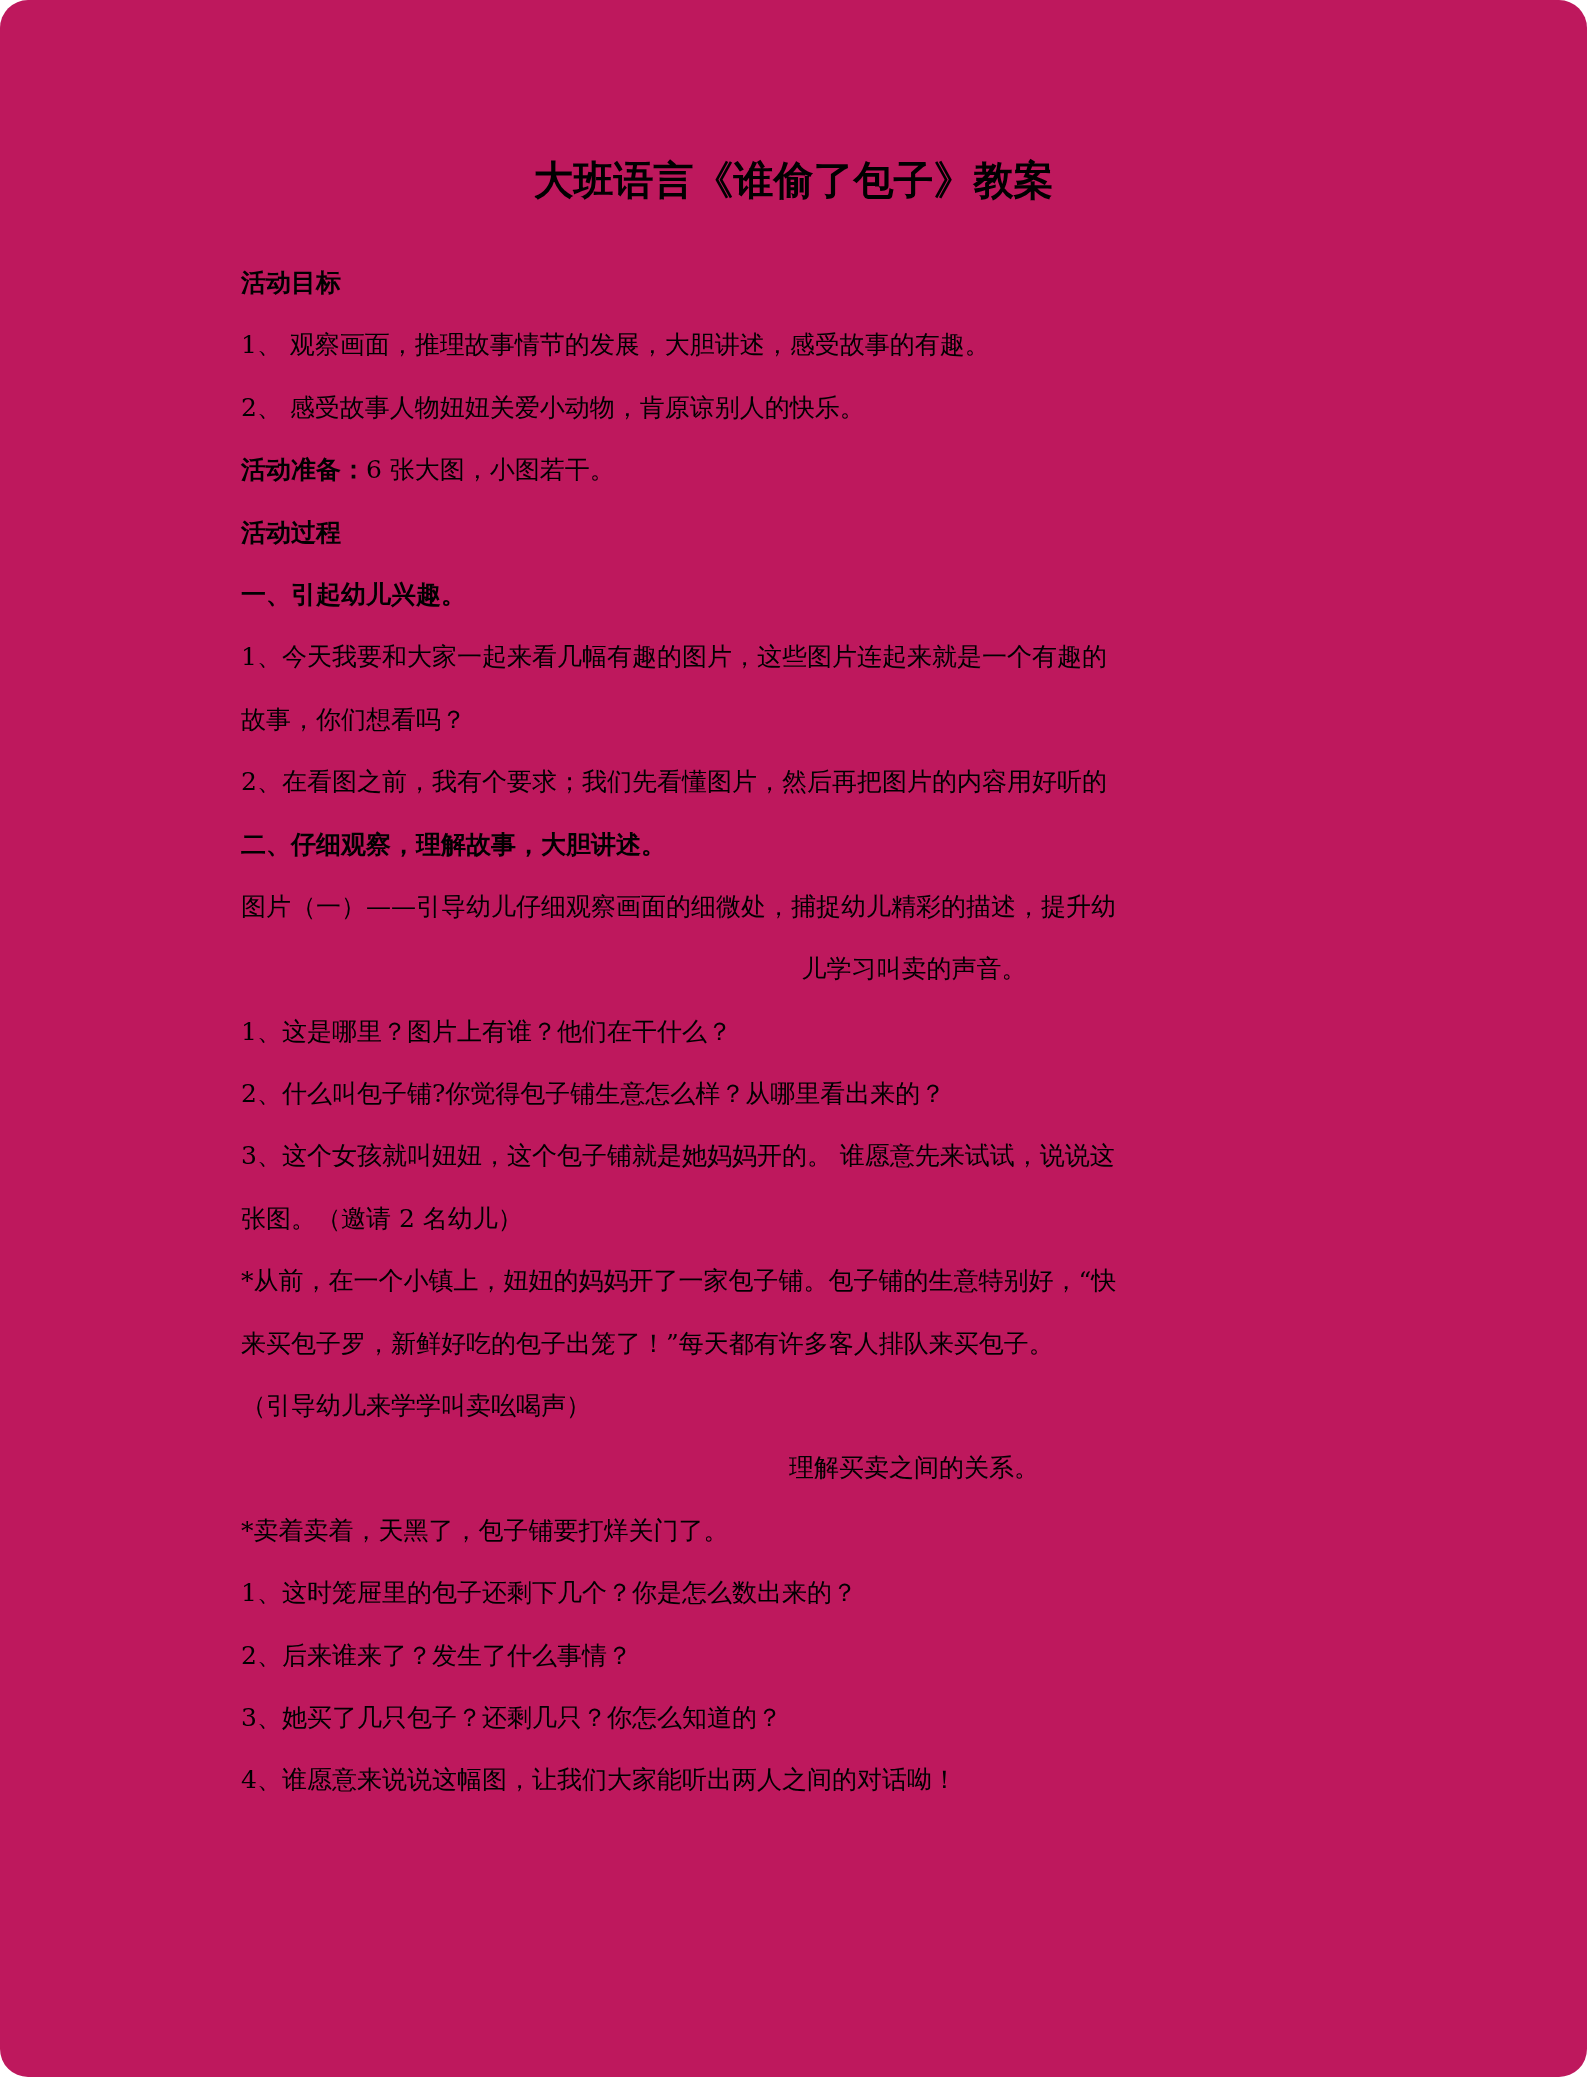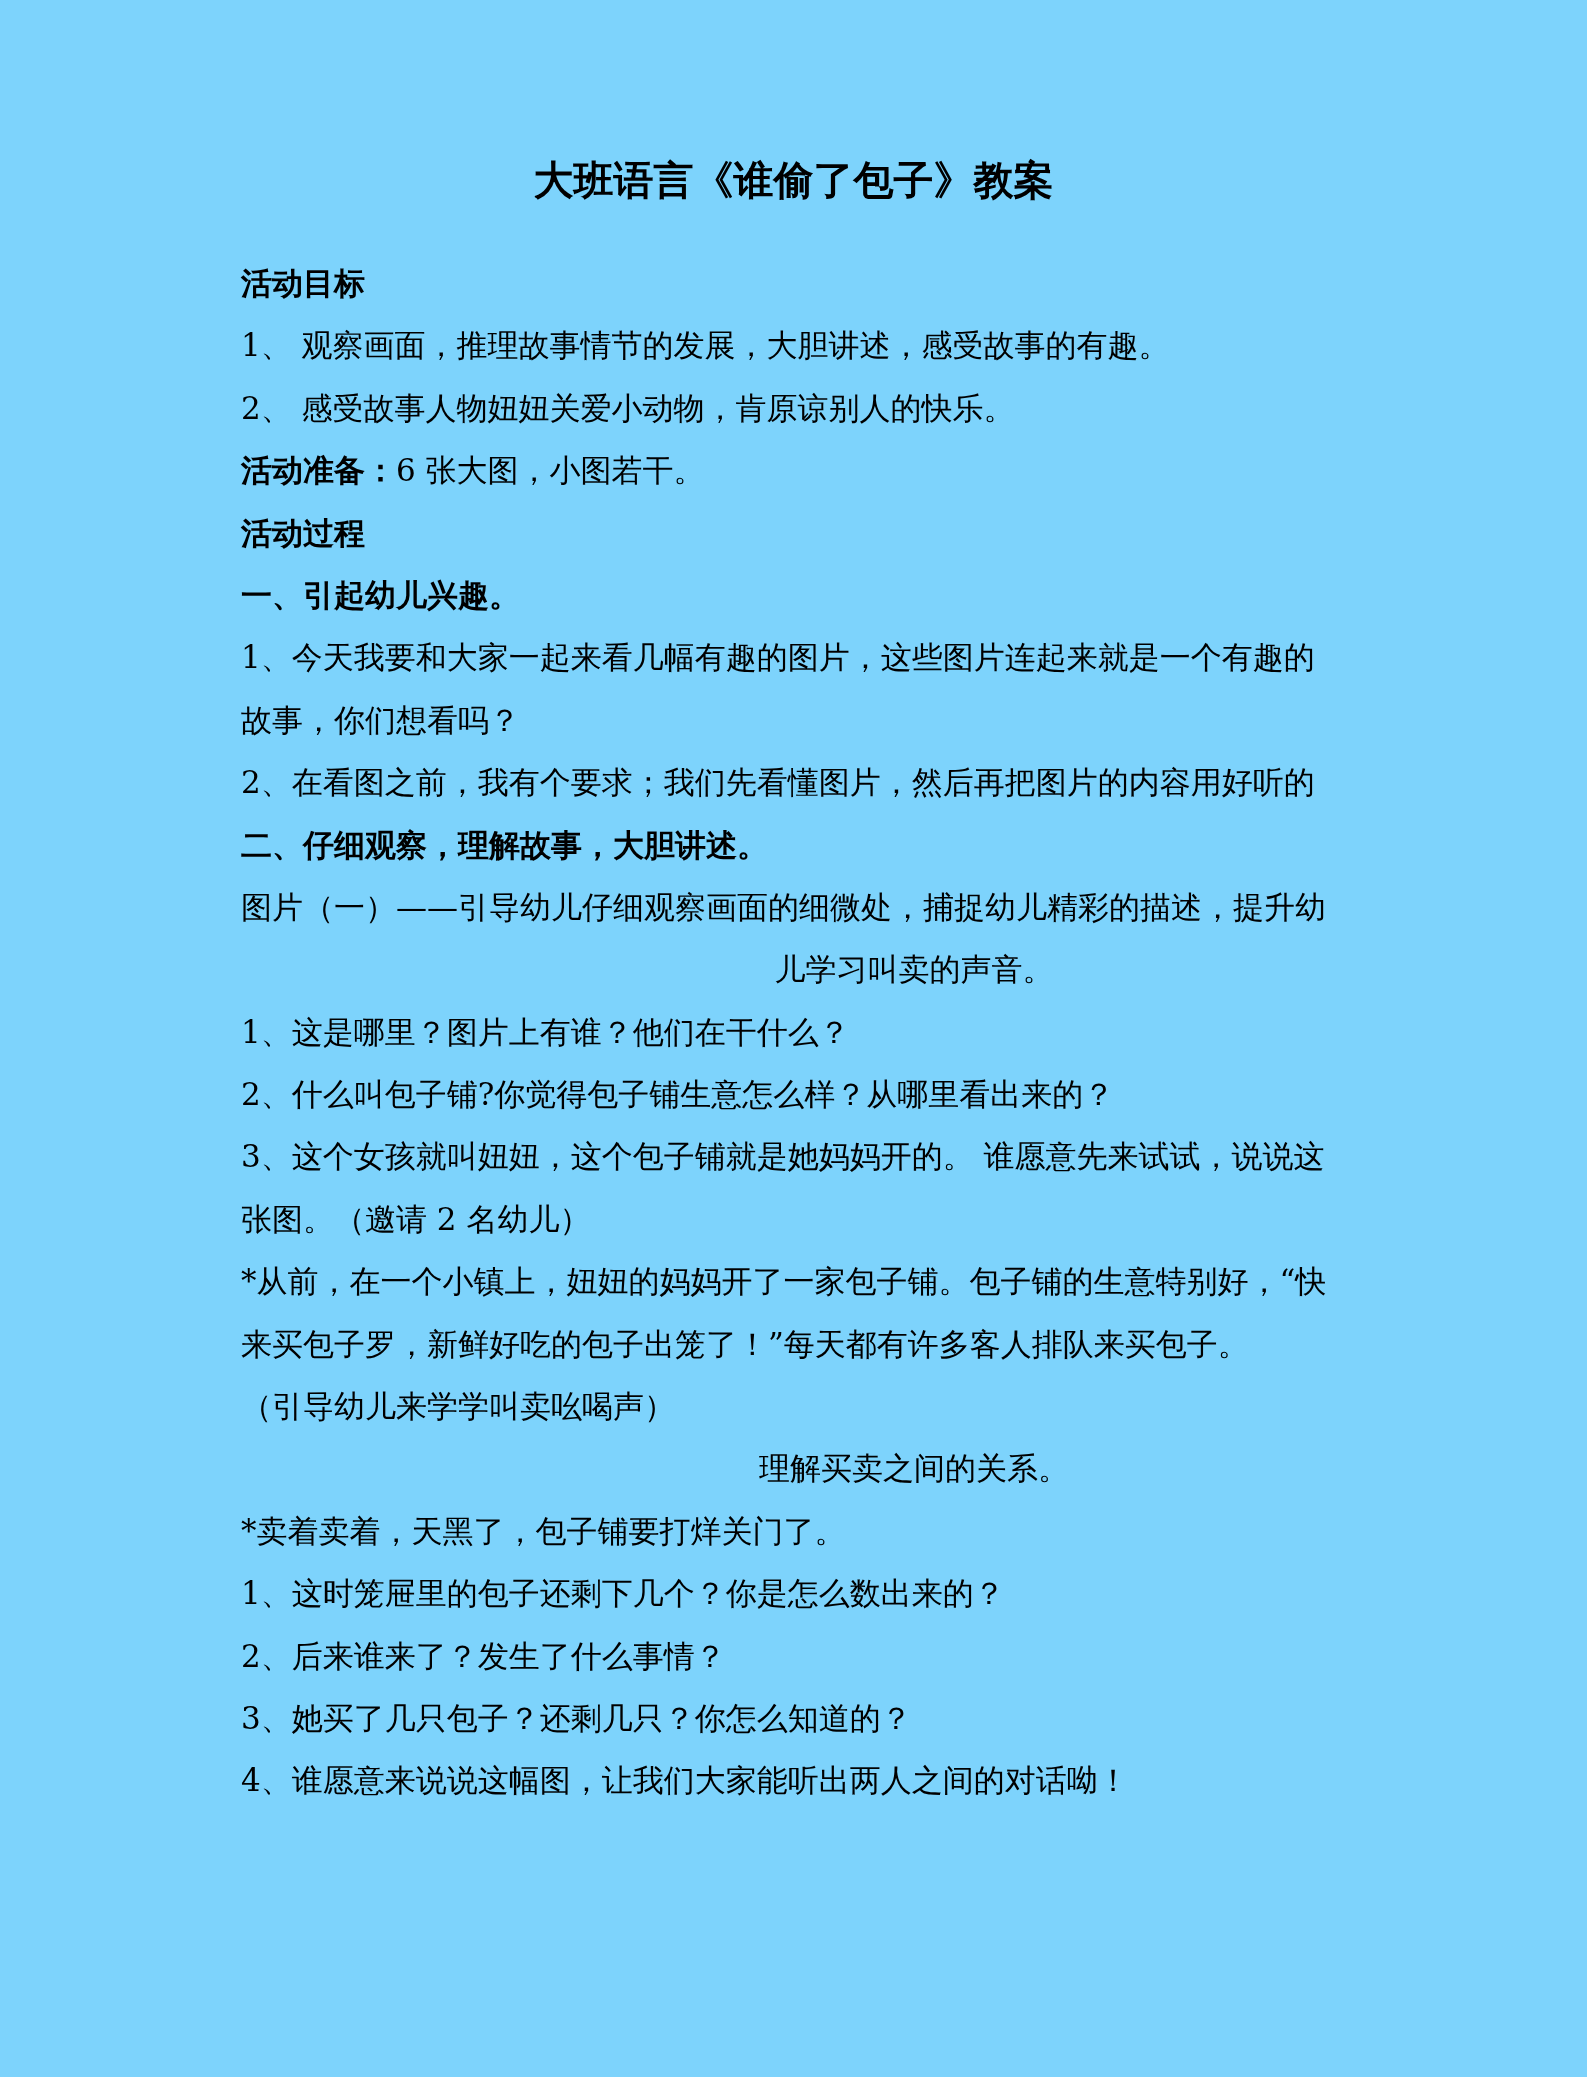--- a/index.html
+++ b/index.html
@@ -14,21 +14,22 @@
       overflow: hidden;
       color: #000000;
       font-family: "DejaVu Serif", "Liberation Serif", serif;
     }
     .page {
       position: absolute;
       left: 0;
       top: 0;
       width: 1587px;
       height: 2077px;
-      background: #7dd3fc;
+      background: #be185d;
+      border-radius: 28px;
     }
     .title {
       position: absolute;
       left: 0;
       width: 1587px;
       top: 155px;
       height: 50px;
       line-height: 50px;
       text-align: center;
       font-size: 40px;
@@ -39,21 +40,21 @@
     }
     .body {
       position: absolute;
       left: 241px;
       top: 252px;
       width: 1120px;
     }
     .line {
       height: 62.4px;
       line-height: 62.4px;
-      font-size: 31px;
+      font-size: 25px;
       white-space: nowrap;
     }
     .bold {
       font-weight: bold;
       font-family: "DejaVu Sans", "Liberation Sans", sans-serif;
     }
     .indent {
       padding-left: 226px;
       text-align: center;
     }

